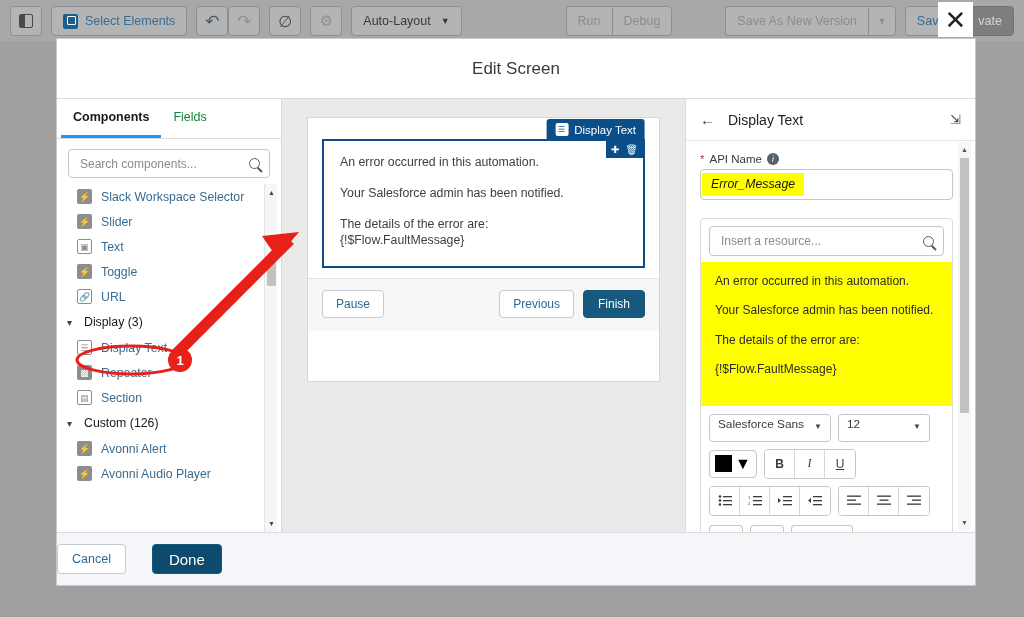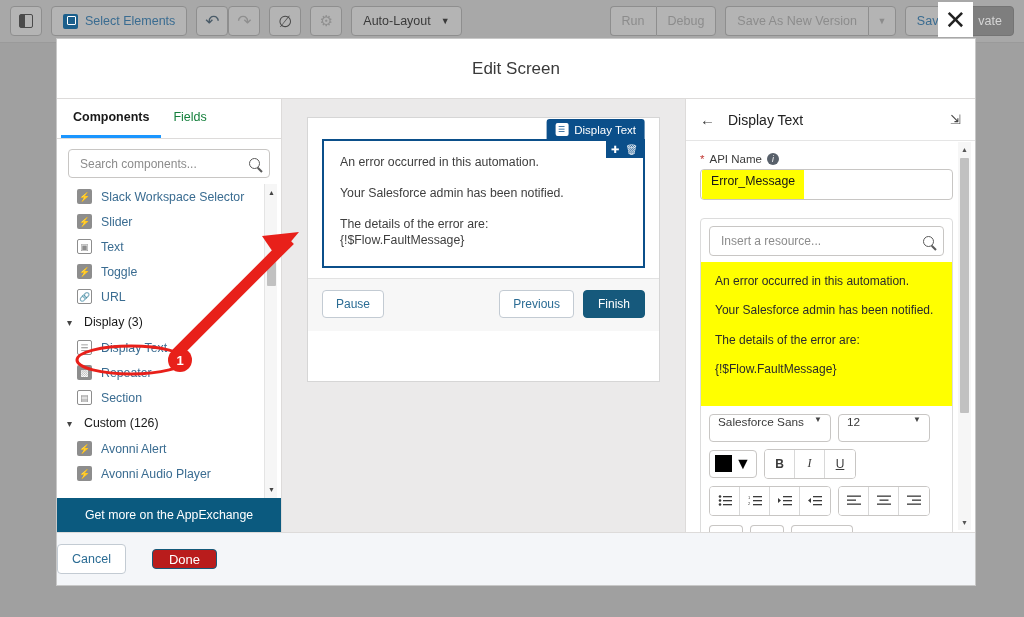--- a/index.html
+++ b/index.html
@@ -64,21 +64,21 @@
     background: #1b5f8c;
   }
   .arrow-glyph { font-size: 17px; line-height: 1; color: #4a5b68; }
   .arrow-glyph.dim { color: #8f8f8f; }
   .ban-glyph { font-size: 16px; color: #4a4a4a; }
   .gear-glyph { font-size: 15px; color: #909090; }
   .caret { font-size: 9px; margin-left: 3px; color: #3a3a3a; }
 
   .tb-dark { color: #3a3a3a; }
 
-  .split-left { border-radius: 4px 0 0 4px; border-right: none; }
+  .split-left { border-radius: 4px 0 0 4px; border-right: none; margin-left: 44px; }
   .split-right { border-radius: 0 4px 4px 0; width: 28px; padding: 0; }
 
   .activate-btn {
     background: #7e7e7e; color: #d6d6d6;
     border: 1px solid #747474;
   }
 
   
   .close-x {
     position: absolute;
@@ -131,26 +131,26 @@
     border: 1px solid #c3cbd3;
     background: #fff;
     border-radius: 4px;
     color: #2b6c94;
     font-size: 12.5px;
     display: flex; align-items: center; justify-content: center;
     padding: 0 14px;
     cursor: pointer;
   }
   .btn-brand {
-    min-width: 62px; height: 20px;
+    min-width: 62px; height: 30px;
     border: 1px solid #14597a;
-    background: #b91c1c;
+    background: #0c4a6e;
     border-radius: 4px;
     color: #fff;
-    font-size: 13px;
+    font-size: 15px;
     display: flex; align-items: center; justify-content: center;
     padding: 0 16px;
     cursor: pointer;
   }
 
   
   .left-panel {
     width: 225px;
     background: #fff;
     border-right: 1px solid #dddbda;
@@ -394,24 +394,25 @@
     width: 12px; height: 12px; border-radius: 50%;
     background: #58606a; color: #fff;
     font-size: 8.5px;
     display: inline-flex; align-items: center; justify-content: center;
     font-style: italic;
   }
   .api-input {
     height: 31px;
     border: 1px solid #c8c6c4;
     border-radius: 4px;
-    display: flex; 
+    display: flex; align-items: center;
     padding: 0;
     background: #fff;
     overflow: hidden;
+    font-style: italic;
   }
   .api-val {
     background: #ffff00;
     color: #181818;
     font-size: 12.3px;
     padding: 4px 9px 5px 9px;
     margin-left: 1px;
   }
   .rte {
     margin-top: 18px;
@@ -432,22 +433,22 @@
   .rte-content .dt-line { color: #2b2b2b; margin-bottom: 15px; font-size: 12px; }
   .rte-toolbar {
     padding: 8px 8px 8px 8px;
     display: flex; flex-direction: column; gap: 7px;
   }
   .tb-row { display: flex; align-items: center; gap: 7px; }
   .sel-ctl {
     height: 28px;
     border: 1px solid #c8c6c4;
     border-radius: 4px;
-    display: flex; align-items: flex-start; justify-content: space-between;
-    padding: 0 8px;
+    display: flex; align-items: flex-end; justify-content: space-between;
+    padding: 10px 8px;
     font-size: 11.8px; color: #3a3a3a;
     background: #fff;
     cursor: pointer;
   }
   .sel-ctl.font { width: 122px; }
   .sel-ctl.size { width: 92px; }
   .sel-ctl .caret2 { font-size: 8px; color: #444; }
 
   .color-ctl {
     width: 48px; height: 28px;
@@ -639,23 +640,20 @@
           <span>Avonni Audio Player</span>
         </div>
 
         <div class="lscroll">
           <div class="arw up">▲</div>
           <div class="thumb"></div>
           <div class="arw dn">▼</div>
         </div>
       </div>
 
-      <div class="appex-bar">
-        <span>Get more on the AppExchange</span>
-      </div>
     </div>
 
     <div class="center">
       <div class="screen-card">
 
         <div class="canvas-body">
           <div style="text-align:center;">
             <div class="dt-tab">
               <span class="ic">☰</span>
               <span>Display Text</span>

